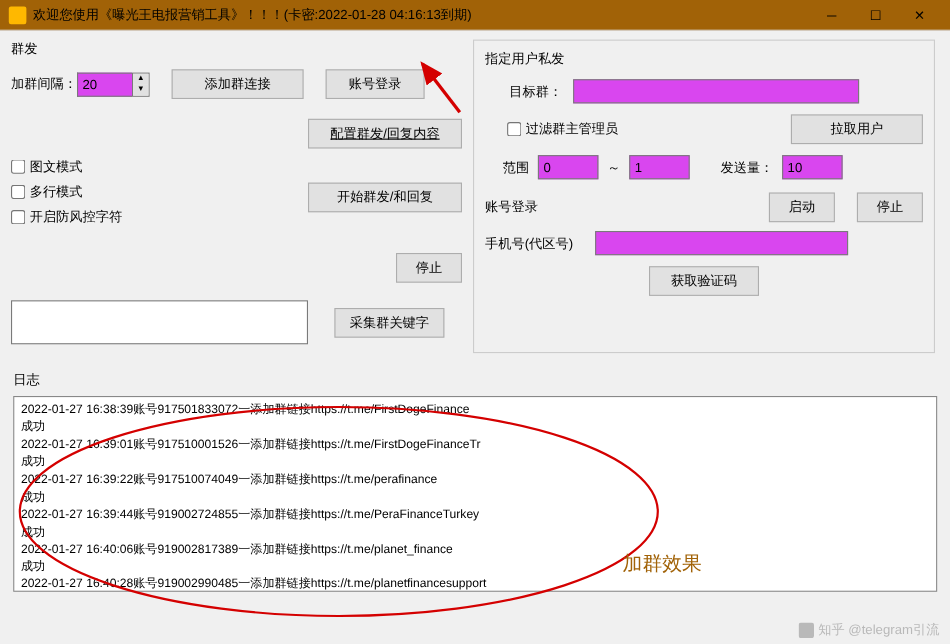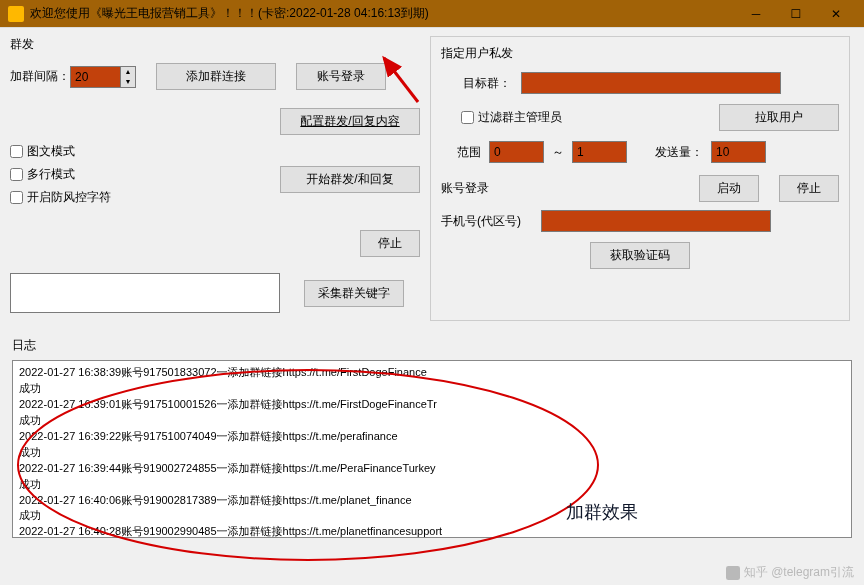--- a/index.html
+++ b/index.html
@@ -9,34 +9,34 @@
 .titlebar .title { flex: 1; font-size: 12px; }
 .titlebar .winbtn { width: 40px; height: 28px; display: flex; align-items: center; justify-content: center; cursor: pointer; }
 .content { display: flex; padding: 8px 10px; gap: 10px; }
 .left-panel { width: 410px; position: relative; }
 .right-panel { width: 420px; border: 1px solid #ccc; background: #f0f0f0; padding: 8px 10px 12px; }
 .section-title { font-weight: normal; margin-bottom: 10px; }
 .row { display: flex; align-items: center; margin-bottom: 8px; gap: 6px; }
 .btn { background: #e1e1e1; border: 1px solid #adadad; padding: 4px 10px; min-height: 26px; cursor: pointer; text-align: center; display: inline-flex; align-items: center; justify-content: center; }
 .btn-wide { width: 120px; }
 .btn-mid { width: 90px; }
-input[type=text] { border: 1px solid #7a7a7a; padding: 2px 4px; height: 22px; background: #c2410c; }
+input[type=text] { border: 1px solid #7a7a7a; padding: 2px 4px; height: 22px; background: #d946ef; }
 .spinner { display: inline-flex; }
 .spinner input { width: 50px; border-right: none; }
 .spinner .arrows { display: flex; flex-direction: column; border: 1px solid #7a7a7a; }
 .spinner .arrows span { width: 14px; height: 10px; font-size: 7px; display:flex; align-items:center; justify-content:center; cursor:pointer; background:#e1e1e1; }
 label.cb { display: flex; align-items: center; gap: 4px; margin-bottom: 6px; }
 .log-section { padding: 8px 12px; }
 .log-title { margin-bottom: 6px; }
 .log-box { border: 1px solid #888; background: #fff; height: 178px; padding: 4px 6px; font-size: 11px; line-height: 1.45; overflow: hidden; white-space: pre-wrap; word-break: break-all; position: relative; }
 .watermark { position: absolute; right: 10px; bottom: 4px; color: #b0b0b0; font-size: 14px; opacity: 0.85; display:flex; align-items:center; gap:4px;}
 .watermark svg { width:14px; height:14px; }
 .arrow-svg { position: absolute; left: 376px; top: 50px; pointer-events: none; }
 .ellipse-svg { position: absolute; left: 8px; top: 360px; pointer-events: none; }
-.annotation-text { position: absolute; left: 566px; top: 500px; color: #0f172a; font-size: 18px; }
+.annotation-text { position: absolute; left: 566px; top: 500px; color: #a16207; font-size: 18px; }
 .bigbox { border:1px solid #7a7a7a; background:#fff; height:40px; width:270px; }
 </style>
 </head>
 <body>
 
 <div class="titlebar">
   <div class="icon"></div>
   <div class="title">欢迎您使用《曝光王电报营销工具》！！！(卡密:2022-01-28 04:16:13到期)</div>
   <div class="winbtn">─</div>
   <div class="winbtn">☐</div>

